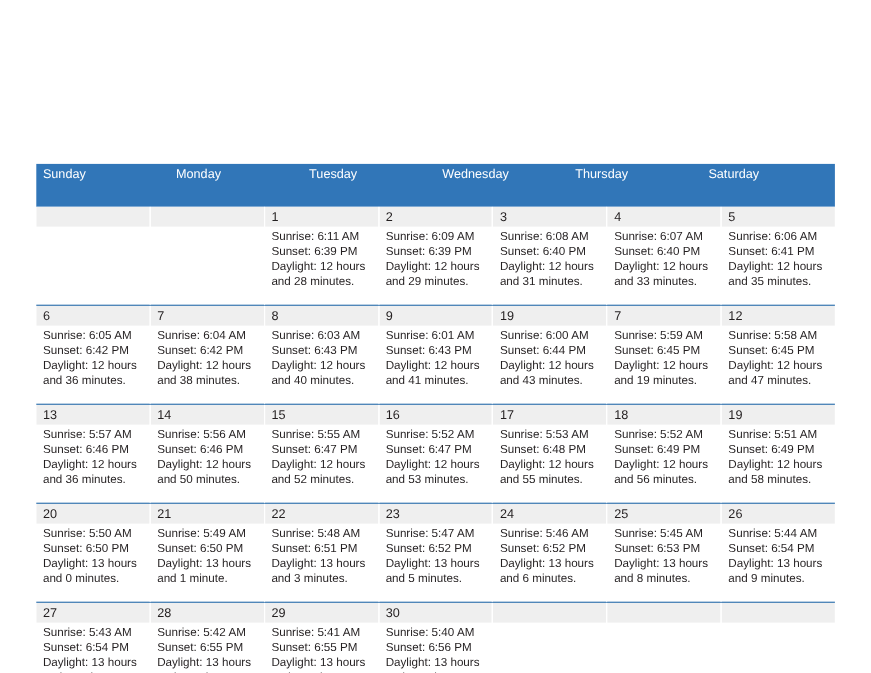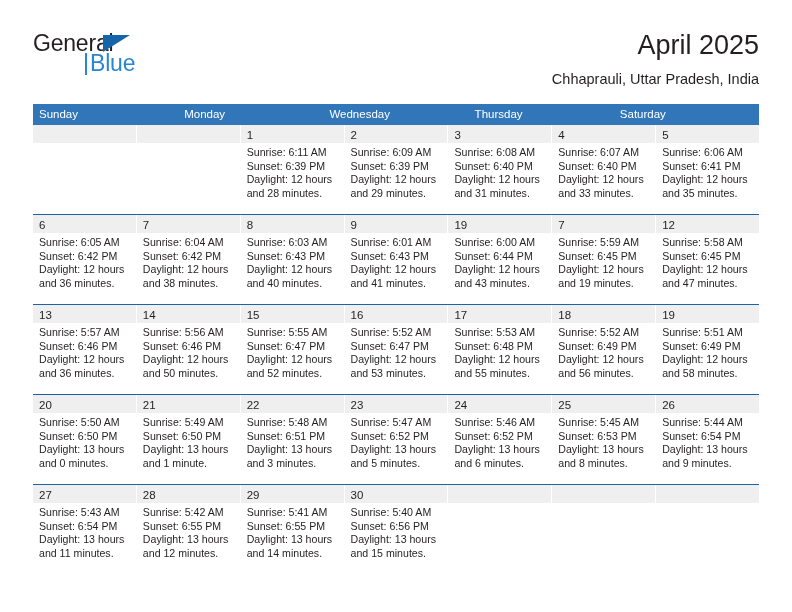--- a/index.html
+++ b/index.html
@@ -95,21 +95,22 @@
   
   .calendar {
     position: absolute;
     left: 33px;
     top: 104px;
     width: 726px;
   }
   .weekday-row {
     display: flex;
     background: #3176b8;
-    height: 21px;
+    height: 39px;
+    margin-top: 45px;
   }
   .weekday {
     flex: 1 1 0;
     font-size: 11.5px;
     color: #ffffff;
     line-height: 21px;
     padding-left: 6px;
     box-sizing: border-box;
     white-space: nowrap;
     overflow: hidden;
@@ -153,40 +154,26 @@
     color: #231f20;
     line-height: 13.6px;
     white-space: nowrap;
   }
 </style>
 </head>
 <body>
 
 <div class="page">
 
-  <div class="header">
-
-    <div class="logo">
-      <span class="logo-general">General</span>
-      <span class="logo-tri"></span>
-      <span class="logo-bar"></span>
-      <span class="logo-blue">Blue</span>
-    </div>
-
-    <div class="title-block">
-      <div class="cal-title">April 2025</div>
-      <div class="cal-subtitle">Chhaprauli, Uttar Pradesh, India</div>
-    </div>
-
-  </div>
 
   <div class="calendar">
     <div class="weekday-row" id="weekday-row">
         <div class="weekday">Sunday</div>
         <div class="weekday">Monday</div>
+        <div class="weekday">Tuesday</div>
         <div class="weekday">Wednesday</div>
         <div class="weekday">Thursday</div>
         <div class="weekday">Saturday</div>
       </div>
     <div id="weeks-container">
         <div class="week-row first">
           <div class="day-cell empty">
             <div class="day-band"><span class="day-num"></span></div>
           </div>
           <div class="day-cell empty">

